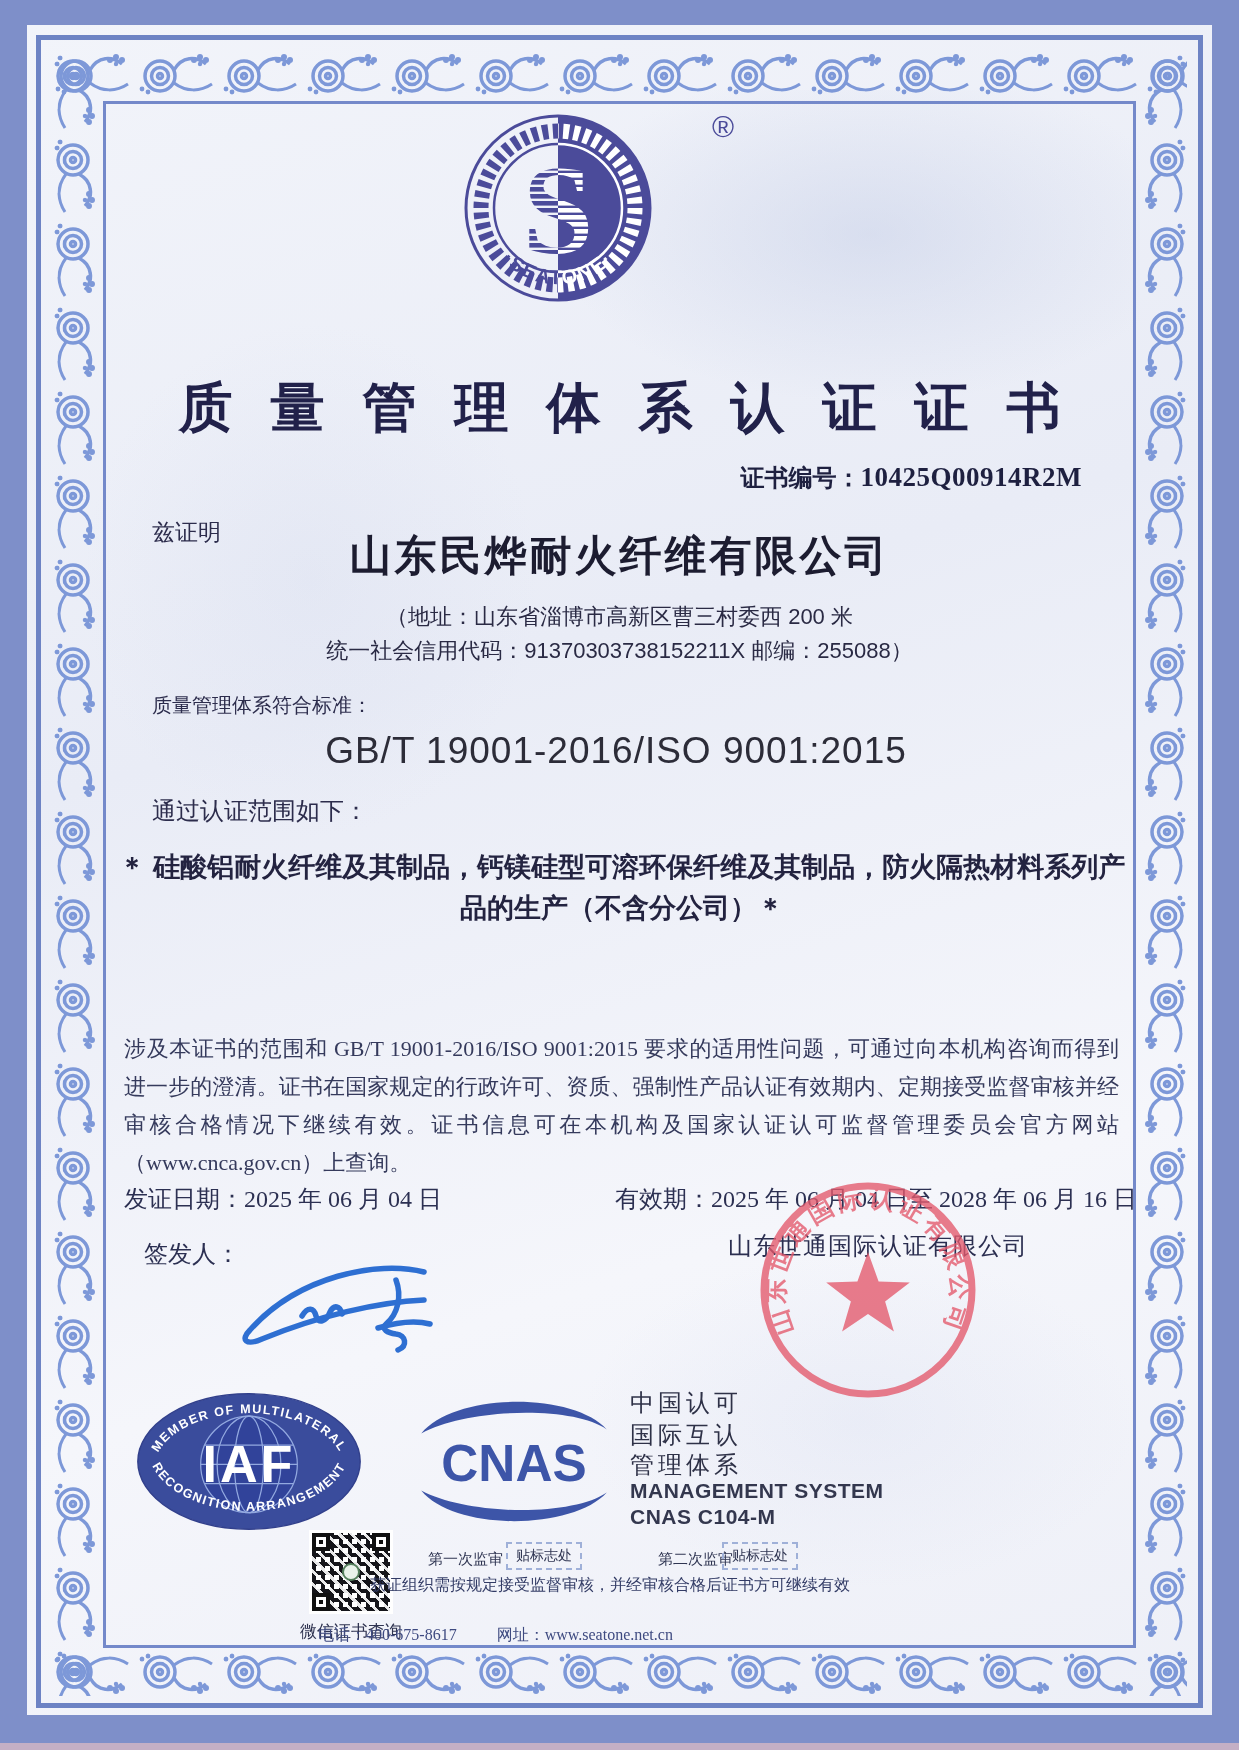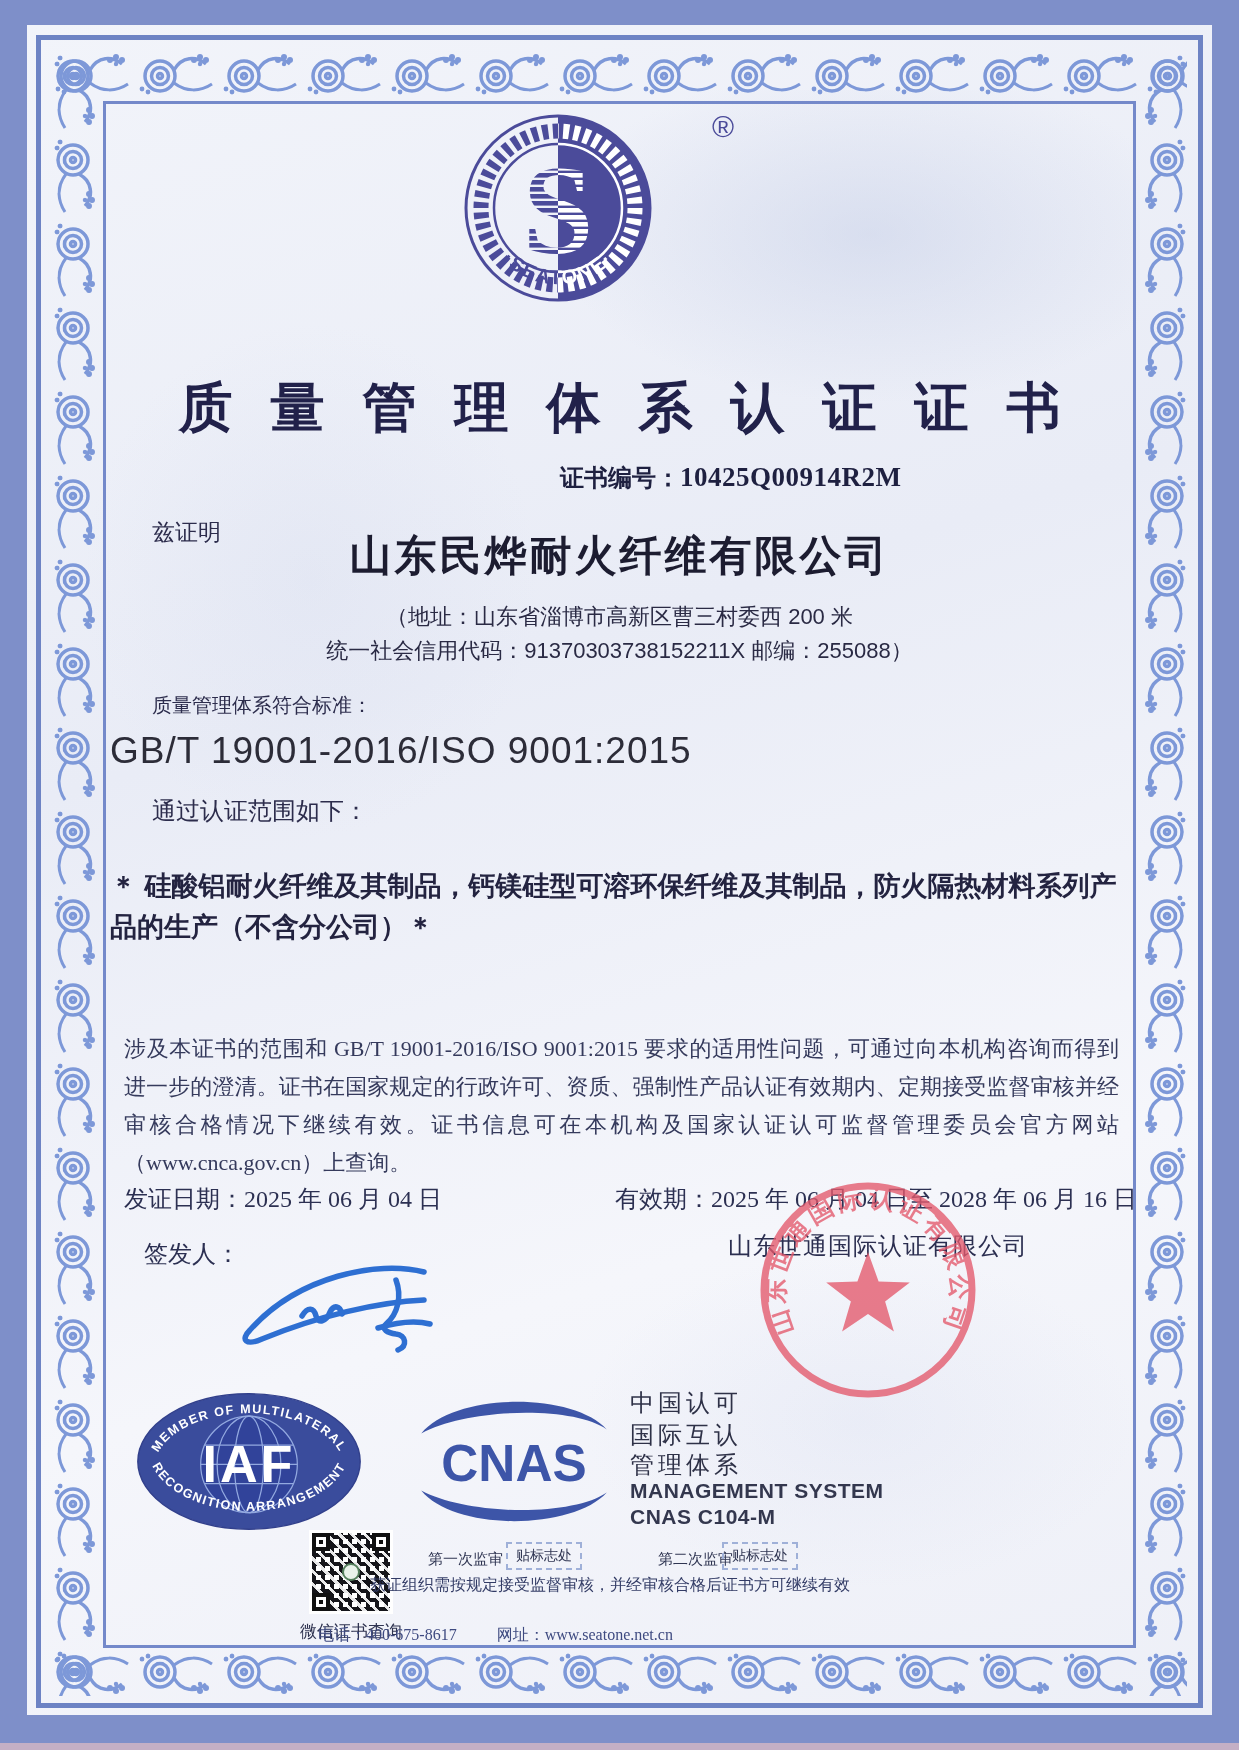--- a/index.html
+++ b/index.html
@@ -15,35 +15,35 @@
   .wash{pointer-events:none;}
   .wash-a{left:540px;top:90px;width:600px;height:320px;
           background:radial-gradient(ellipse at 55% 45%,rgba(186,197,226,.40),rgba(186,197,226,0) 68%);}
   .wash-b{left:80px;top:320px;width:460px;height:520px;
           background:radial-gradient(ellipse at 50% 50%,rgba(200,208,232,.20),rgba(200,208,232,0) 70%);}
   .wash-c{left:580px;top:1250px;width:560px;height:340px;
           background:radial-gradient(ellipse at 50% 50%,rgba(203,211,236,.22),rgba(203,211,236,0) 70%);}
 
   .title{left:110px;right:110px;top:372px;text-align:center;font-size:54px;font-weight:bold;
          color:#21214a;letter-spacing:38px;text-indent:38px;white-space:nowrap;}
-  .certno{left:560px;right:146px;top:462px;text-align:left;color:#1e2040;font-size:24px;font-weight:bold;}
+  .certno{left:560px;right:157px;top:462px;text-align:right;color:#1e2040;font-size:24px;font-weight:bold;}
   .certno .num{font-size:27px;letter-spacing:.5px;}
   .lbl{color:#2c2c4c;font-size:23px;}
   .certify{left:152px;top:517px;text-align:center;}
   .company{left:130px;right:130px;top:528px;text-align:center;font-size:42px;font-weight:bold;
            color:#1c1c30;font-family:"Liberation Sans",sans-serif;letter-spacing:3px;}
   .addr{left:110px;right:110px;text-align:center;font-size:22px;color:#2a2a44;
         font-family:"Liberation Sans",sans-serif;}
   .addr1{top:602px;} .addr2{top:636px;}
   .stdlbl{left:152px;top:692px;font-size:20px;}
-  .standard{left:110px;right:110px;top:730px;font-size:37px;color:#2c2c38;
+  .standard{left:103px;right:110px;top:730px;text-align:center;font-size:37px;color:#2c2c38;
             font-family:"Liberation Sans",sans-serif;letter-spacing:1px;}
   .scopelbl{left:152px;top:795px;font-size:24px;}
-  .scope{left:110px;right:105px;font-size:27px;font-weight:bold;color:#232340;
-         font-family:"Liberation Sans",sans-serif;margin-top:19px;}
+  .scope{left:110px;right:105px;text-align:center;font-size:27px;font-weight:bold;color:#232340;
+         font-family:"Liberation Sans",sans-serif;}
   .scope1{top:849px;} .scope2{top:890px;}
   .para{left:124px;width:995px;top:1030px;font-size:22px;line-height:38px;color:#353a5c;
         text-align:justify;}
   .dateline{font-size:24px;color:#2c3052;}
   .issue{left:124px;top:1183px;} .valid{left:615px;top:1183px;z-index:1;}
   .signer{left:144px;top:1238px;font-size:24px;color:#2c3052;}
   .issuer{left:728px;top:1230px;font-size:24px;color:#2b2e50;letter-spacing:1px;z-index:1;}
   .stamp{left:756px;top:1178px;width:224px;height:224px;opacity:.78;z-index:2;}
   .sig{left:228px;top:1250px;width:215px;height:115px;}
   .iaf{left:131px;top:1389px;width:236px;height:145px;}

